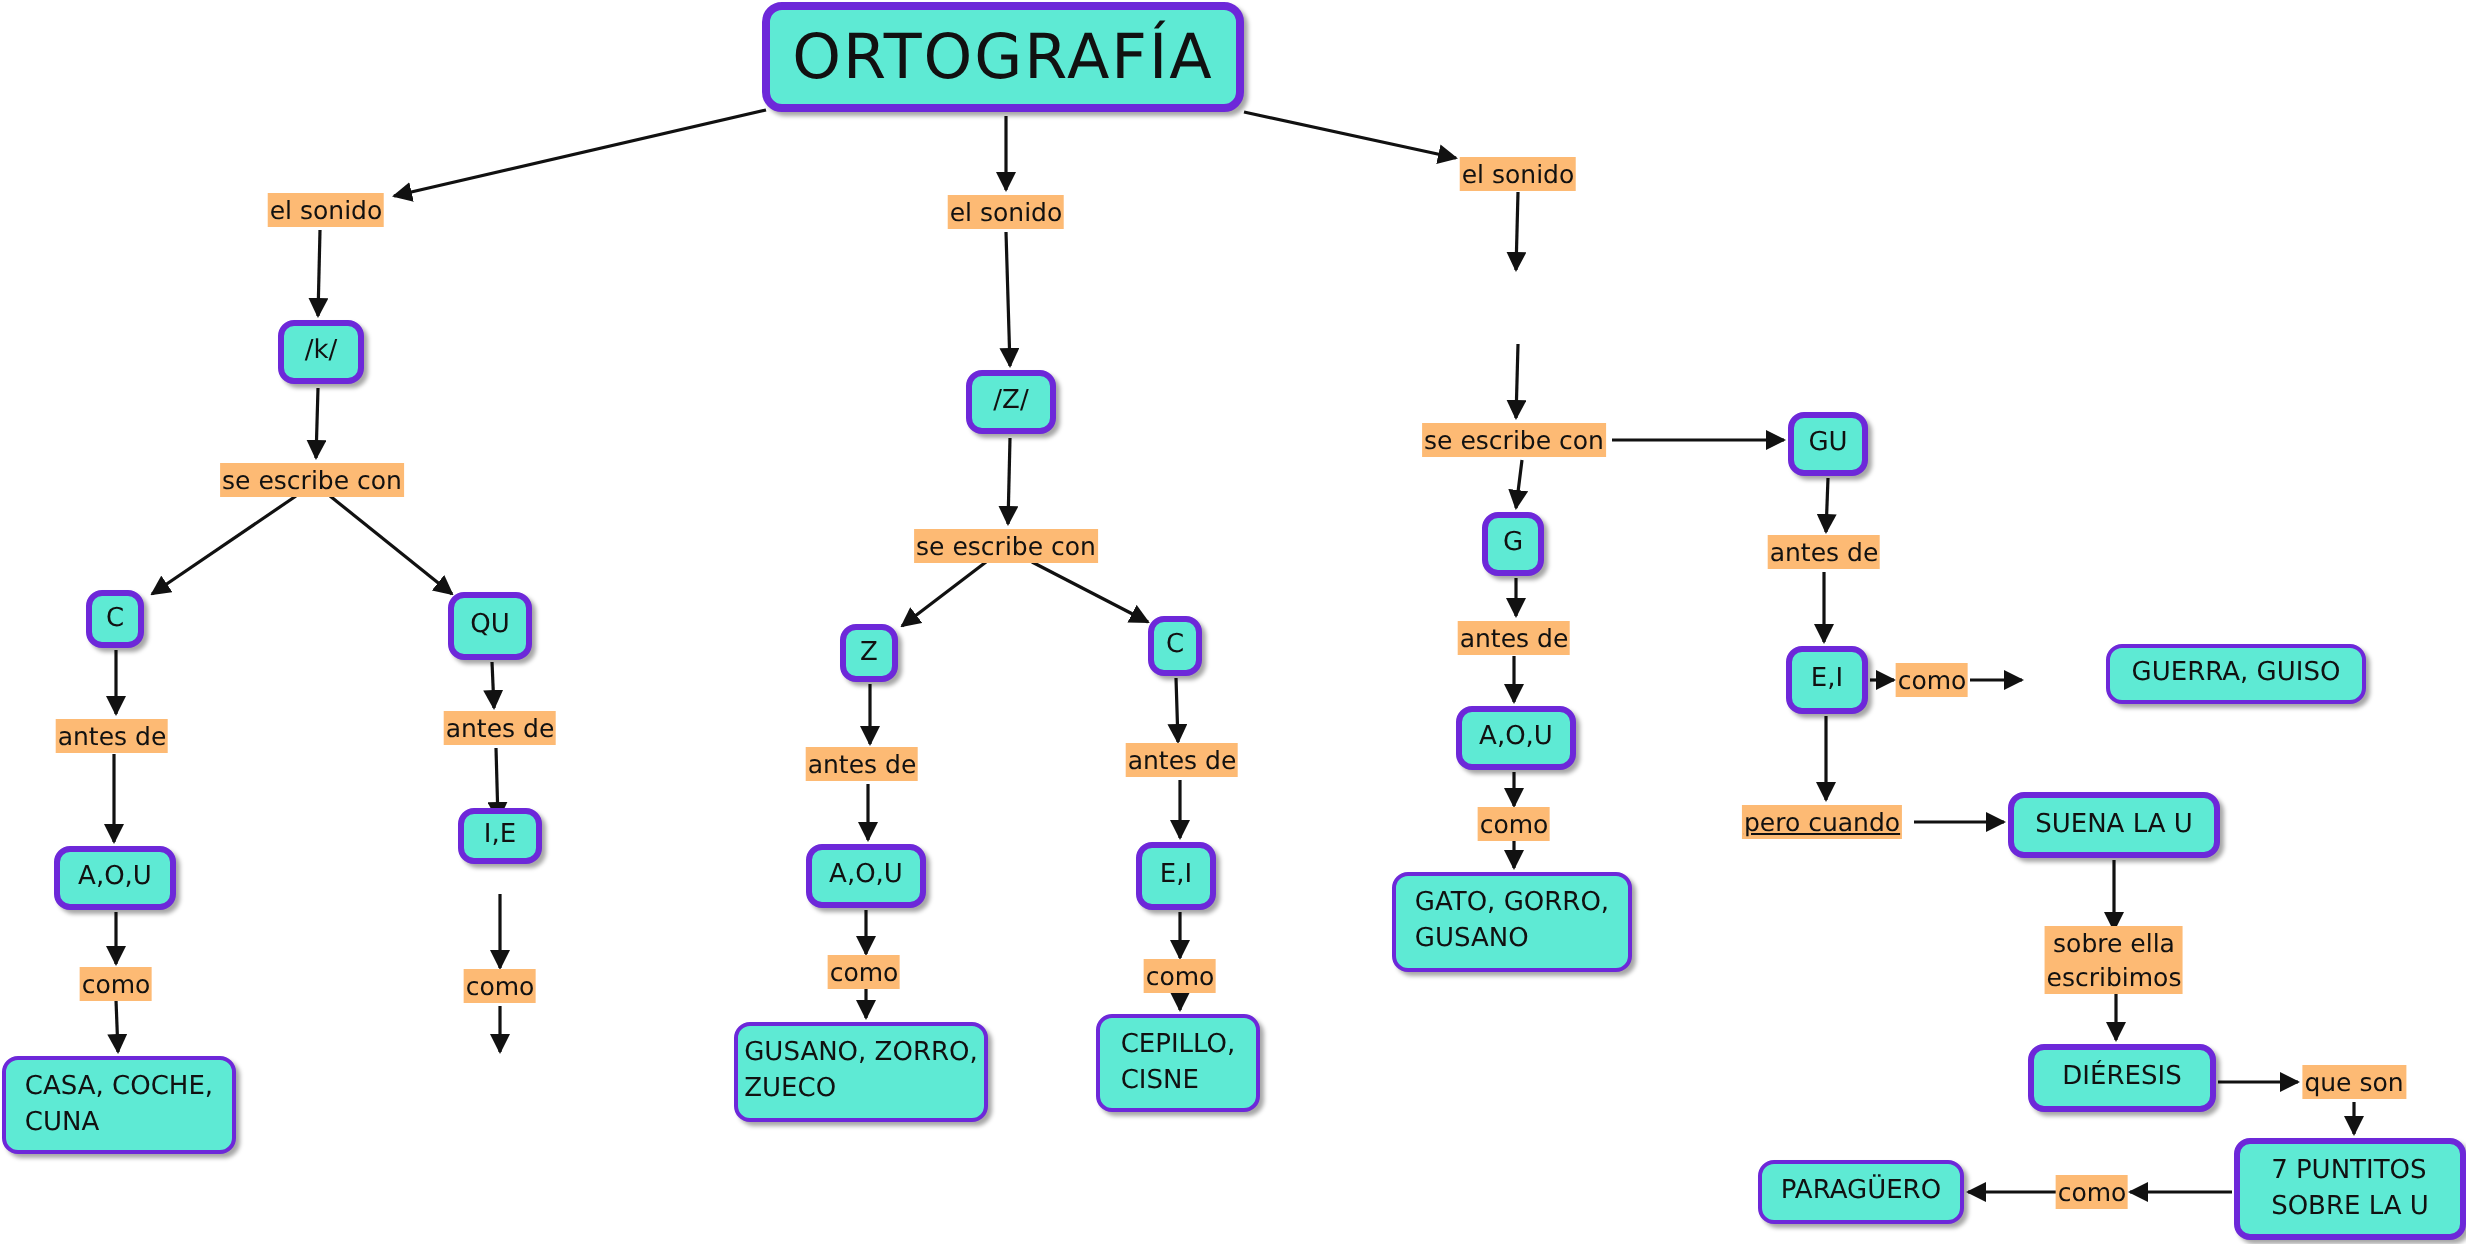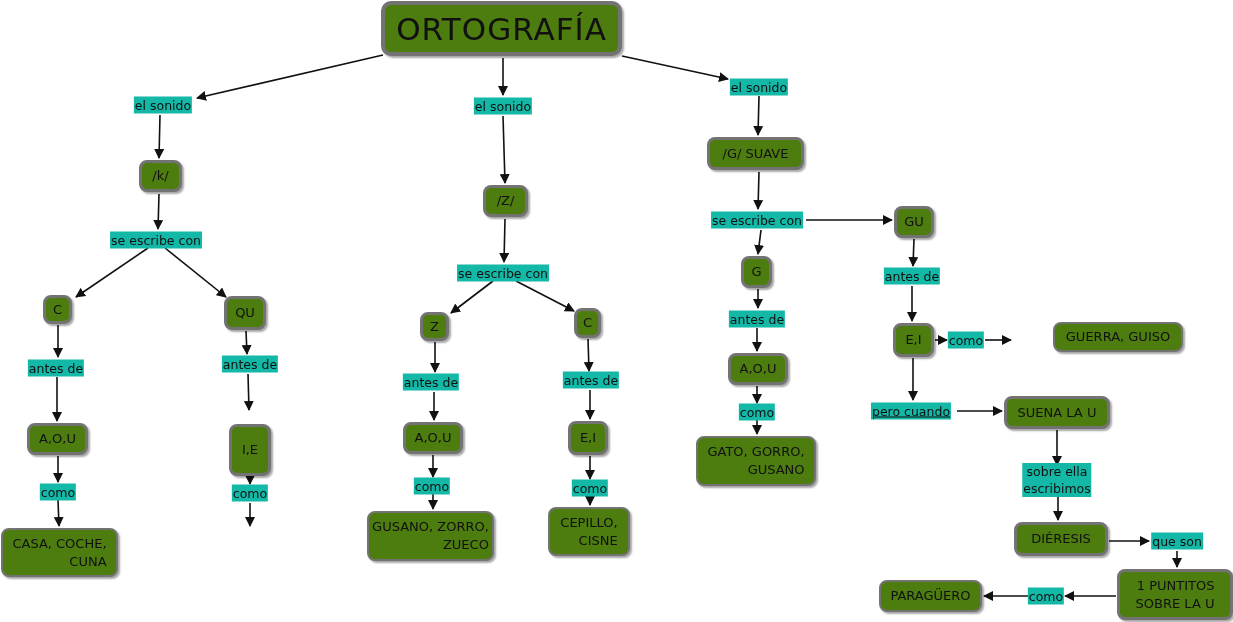--- a/index.html
+++ b/index.html
@@ -1,25 +1,25 @@
 <!DOCTYPE html>
 <html><head>
 <meta charset="utf-8">
 <style>
   html,body{margin:0;padding:0;background:#ffffff;}
   #stage{position:relative;width:1233px;height:622px;overflow:hidden;background:#ffffff;
     font-family:"DejaVu Sans","Liberation Sans",sans-serif;}
   svg#edges{position:absolute;left:0;top:0;width:1233px;height:622px;}
-  .node{position:absolute;box-sizing:border-box;background:#4d7c0f;border:3px solid #737373;
-    border-radius:8px;display:flex;align-items:center;justify-content:center;text-align:right;
+  .node{position:absolute;box-sizing:border-box;background:#5eead4;border:3px solid #6d28d9;
+    border-radius:8px;display:flex;align-items:center;justify-content:center;text-align:left;
     color:#111;font-size:13px;line-height:18px;box-shadow:2px 2px 2px rgba(0,0,0,0.35);white-space:pre-line;}
   .node.leaf{border-width:2px;}
   .node.title{border-width:4px;font-size:31px;letter-spacing:1px;border-radius:10px;}
   .lbl{position:absolute;font-size:12.5px;color:#111;text-align:center;line-height:17px;white-space:pre-line;
-    background:#14b8a6;padding:0 1px;transform:translate(-50%,-50%);}
+    background:#fdba74;padding:0 1px;transform:translate(-50%,-50%);}
 </style>
 </head>
 <body>
 
 <div id="stage">
   <svg id="edges">
       <defs>
         <marker id="ah" markerWidth="10" markerHeight="10" refX="9" refY="5" orient="auto" markerUnits="userSpaceOnUse">
           <path d="M0,0 L10,5 L0,10 z" fill="#111"></path>
         </marker>
@@ -70,43 +70,42 @@
       <line x1="1109" y1="541" x2="1149" y2="541" stroke="#111" stroke-width="1.6" marker-end="url(#ah)"></line>
       <line x1="1177" y1="551" x2="1177" y2="567" stroke="#111" stroke-width="1.6" marker-end="url(#ah)"></line>
       <line x1="1116" y1="596" x2="1065" y2="596" stroke="#111" stroke-width="1.6" marker-end="url(#ah)"></line>
       <line x1="1029" y1="596" x2="984" y2="596" stroke="#111" stroke-width="1.6" marker-end="url(#ah)"></line>
     </svg>
 <div class="node title" style="left: 381px; top: 1px; width: 241px; height: 55px;">ORTOGRAFÍA</div>
     <div class="node" style="left: 139px; top: 160px; width: 43px; height: 32px;">/k/</div>
     <div class="node" style="left: 43px; top: 295px; width: 29px; height: 29px;">C</div>
     <div class="node" style="left: 224px; top: 296px; width: 42px; height: 34px;">QU</div>
     <div class="node" style="left: 27px; top: 423px; width: 61px; height: 32px;">A,O,U</div>
-    <div class="node" style="left: 229px; top: 424px; width: 42px; height: 52px;">I,E</div>
+    <div class="node" style="left: 229px; top: 404px; width: 42px; height: 28px;">I,E</div>
     <div class="node leaf" style="left: 1px; top: 528px; width: 117px; height: 49px;">CASA, COCHE,
 CUNA</div>
     <div class="node" style="left: 483px; top: 185px; width: 45px; height: 32px;">/Z/</div>
     <div class="node" style="left: 420px; top: 312px; width: 29px; height: 29px;">Z</div>
     <div class="node" style="left: 574px; top: 308px; width: 27px; height: 30px;">C</div>
     <div class="node" style="left: 403px; top: 422px; width: 60px; height: 32px;">A,O,U</div>
     <div class="node" style="left: 568px; top: 421px; width: 40px; height: 34px;">E,I</div>
     <div class="node leaf" style="left: 367px; top: 511px; width: 127px; height: 50px;">GUSANO, ZORRO,
 ZUECO</div>
     <div class="node leaf" style="left: 548px; top: 507px; width: 82px; height: 49px;">CEPILLO,
 CISNE</div>
-    <div class="node" style="left: 707px; top: 137px; width: 97px; height: 33px;">/G/ SUAVE</div>
     <div class="node" style="left: 741px; top: 256px; width: 31px; height: 32px;">G</div>
     <div class="node" style="left: 894px; top: 206px; width: 40px; height: 32px;">GU</div>
     <div class="node" style="left: 728px; top: 353px; width: 60px; height: 32px;">A,O,U</div>
     <div class="node leaf" style="left: 696px; top: 436px; width: 120px; height: 50px;">GATO, GORRO,
 GUSANO</div>
     <div class="node" style="left: 893px; top: 323px; width: 41px; height: 34px;">E,I</div>
     <div class="node leaf" style="left: 1053px; top: 322px; width: 130px; height: 30px;">GUERRA, GUISO</div>
     <div class="node" style="left: 1004px; top: 396px; width: 106px; height: 33px;">SUENA LA U</div>
     <div class="node" style="left: 1014px; top: 522px; width: 94px; height: 34px;">DIÉRESIS</div>
-    <div class="node" style="left: 1117px; top: 569px; width: 116px; height: 51px;">1 PUNTITOS
+    <div class="node" style="left: 1117px; top: 569px; width: 116px; height: 51px;">7 PUNTITOS
 SOBRE LA U</div>
     <div class="node leaf" style="left: 879px; top: 580px; width: 103px; height: 32px;">PARAGÜERO</div>
     <div class="lbl" style="left: 163px; top: 105px;">el sonido</div>
     <div class="lbl" style="left: 503px; top: 106px;">el sonido</div>
     <div class="lbl" style="left: 759px; top: 87px;">el sonido</div>
     <div class="lbl" style="left: 156px; top: 240px;">se escribe con</div>
     <div class="lbl" style="left: 503px; top: 273px;">se escribe con</div>
     <div class="lbl" style="left: 757px; top: 220px;">se escribe con</div>
     <div class="lbl" style="left: 56px; top: 368px;">antes de</div>
     <div class="lbl" style="left: 250px; top: 364px;">antes de</div>

